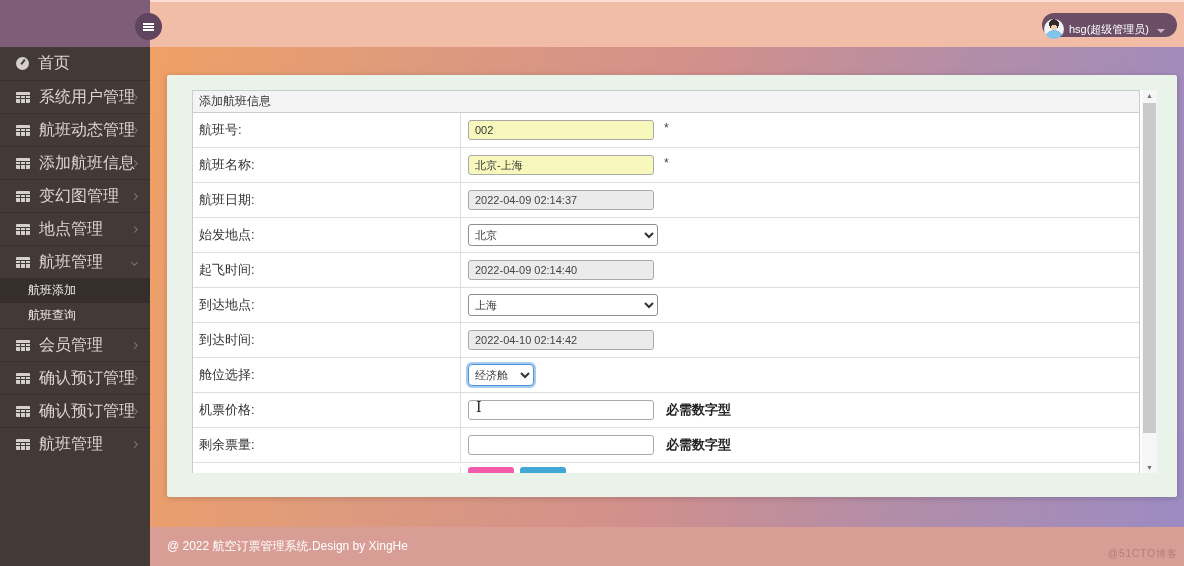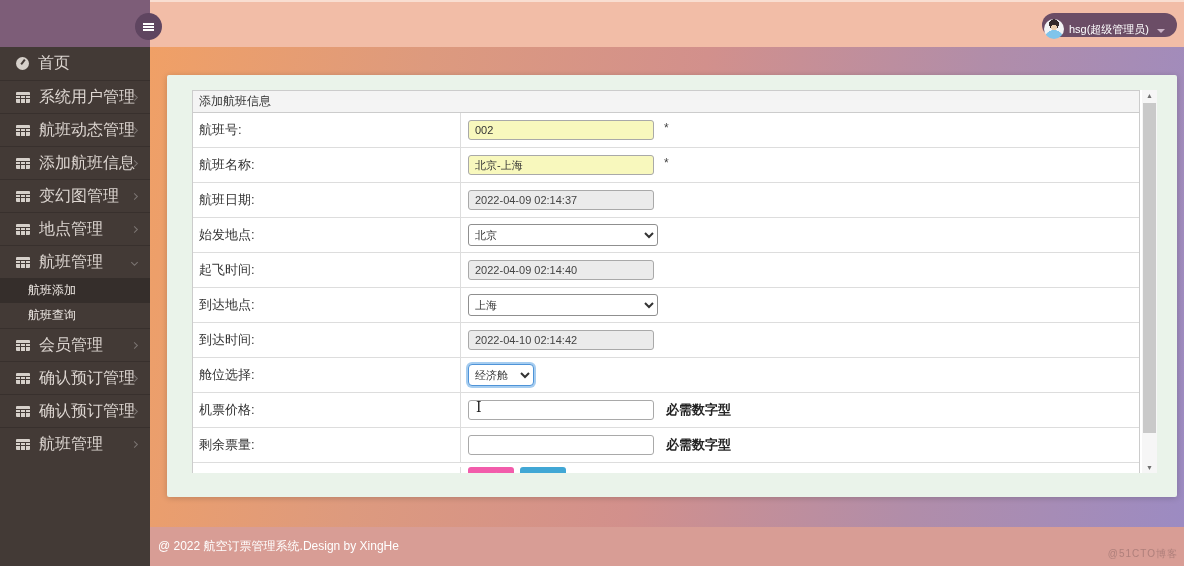--- a/index.html
+++ b/index.html
@@ -75,21 +75,21 @@
               text-align:center; line-height:11px; cursor:pointer; }
   .sb-arrow.up { top:0; } .sb-arrow.dn { bottom:0; }
   .sb-thumb { position:absolute; left:1px; top:13px; width:13px; height:330px; background:#c9c9c9; cursor:pointer; }
 
   
   .ibeam { position:absolute; left:476px; top:399px; z-index:30; font-family:"DejaVu Serif",serif;
            font-size:14px; color:#1a1a1a; pointer-events:none; }
 
   
   .footer { position:absolute; left:150px; right:0; bottom:0; height:39px; background:#d89d95;
-            display:flex; align-items:center; padding-left:8px; color:#fff; font-size:12px; }
+            display:flex; align-items:center; padding-left:17px; color:#fff; font-size:12px; }
   .watermark { position:absolute; right:6px; bottom:5px; font-size:10px; color:rgba(125,90,90,0.45); letter-spacing:1px;margin-top:20px; }
 </style>
 </head>
 <body>
 
 <div class="sidebar">
   <div class="sidebar-head">
     <div class="hamburger-btn">
       <span class="hamburger-glyph"></span>
     </div>

